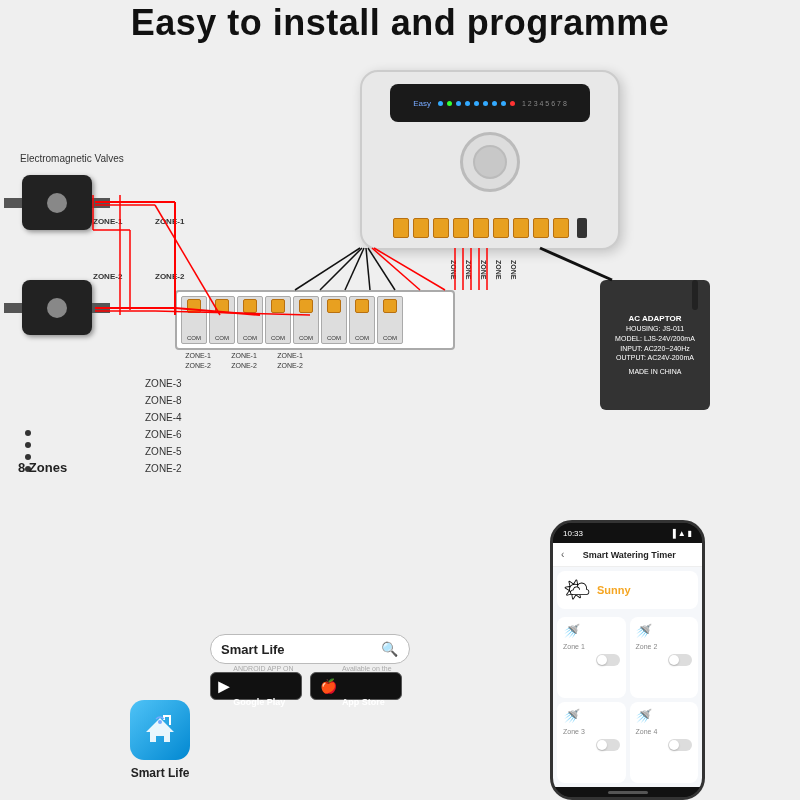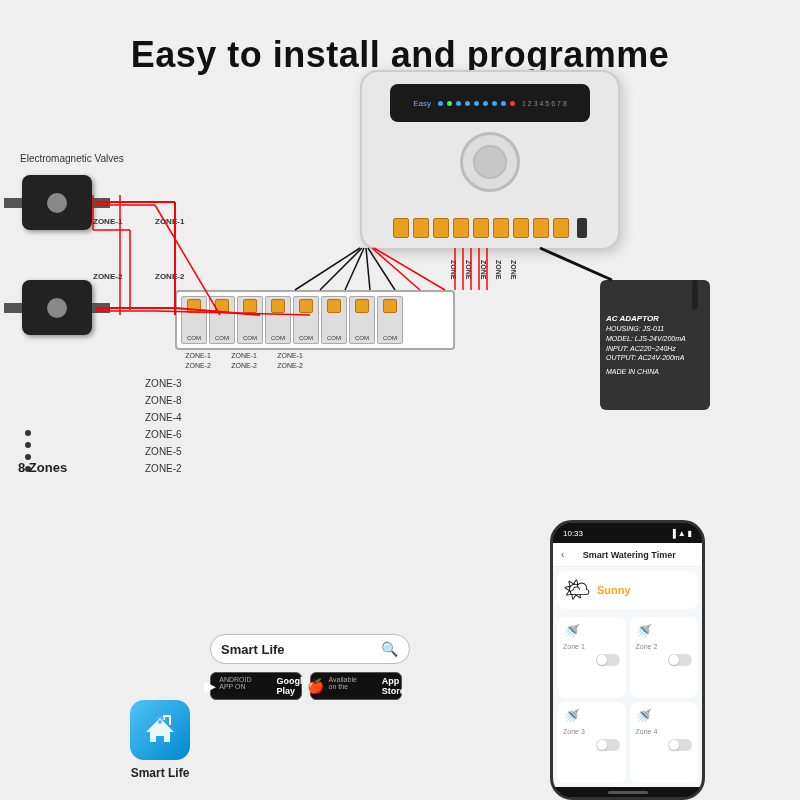--- a/index.html
+++ b/index.html
@@ -18,21 +18,21 @@
       background: #efefef;
       position: relative;
     }
 
     
     .title {
       text-align: center;
       font-size: 36px;
       font-weight: 700;
       color: #111;
-      padding-top: 34px;
+      padding-top: 2px;
       padding-bottom: 10px;
       letter-spacing: 0.5px;
     }
 
     
     .controller {
       position: absolute;
       top: 70px;
       left: 360px;
       width: 260px;
@@ -195,21 +195,21 @@
       border-radius: 6px;
       padding: 6px;
       display: flex;
       flex-direction: column;
       justify-content: center;
     }
     .ac-adaptor-text {
       color: #fff;
       font-size: 7px;
       line-height: 1.4;
-      font-style: italic;
+      text-align: center;
     }
     .ac-adaptor-wire {
       position: absolute;
       top: 0;
       right: 12px;
       width: 6px;
       height: 30px;
       background: #222;
       border-radius: 3px;
     }
@@ -314,20 +314,21 @@
     }
     .badge-apple {
       background: #111;
       border: 1px solid #555;
     }
     .badge-icon {
       font-size: 14px;
     }
     .badge-text-block {
       display: flex;
+      flex-direction: column;
       gap: 25px;
     }
     .badge-sub {
       font-size: 7px;
       font-weight: 400;
       color: #aaa;
     }
     .badge-main {
       font-size: 9px;
       font-weight: 700;

